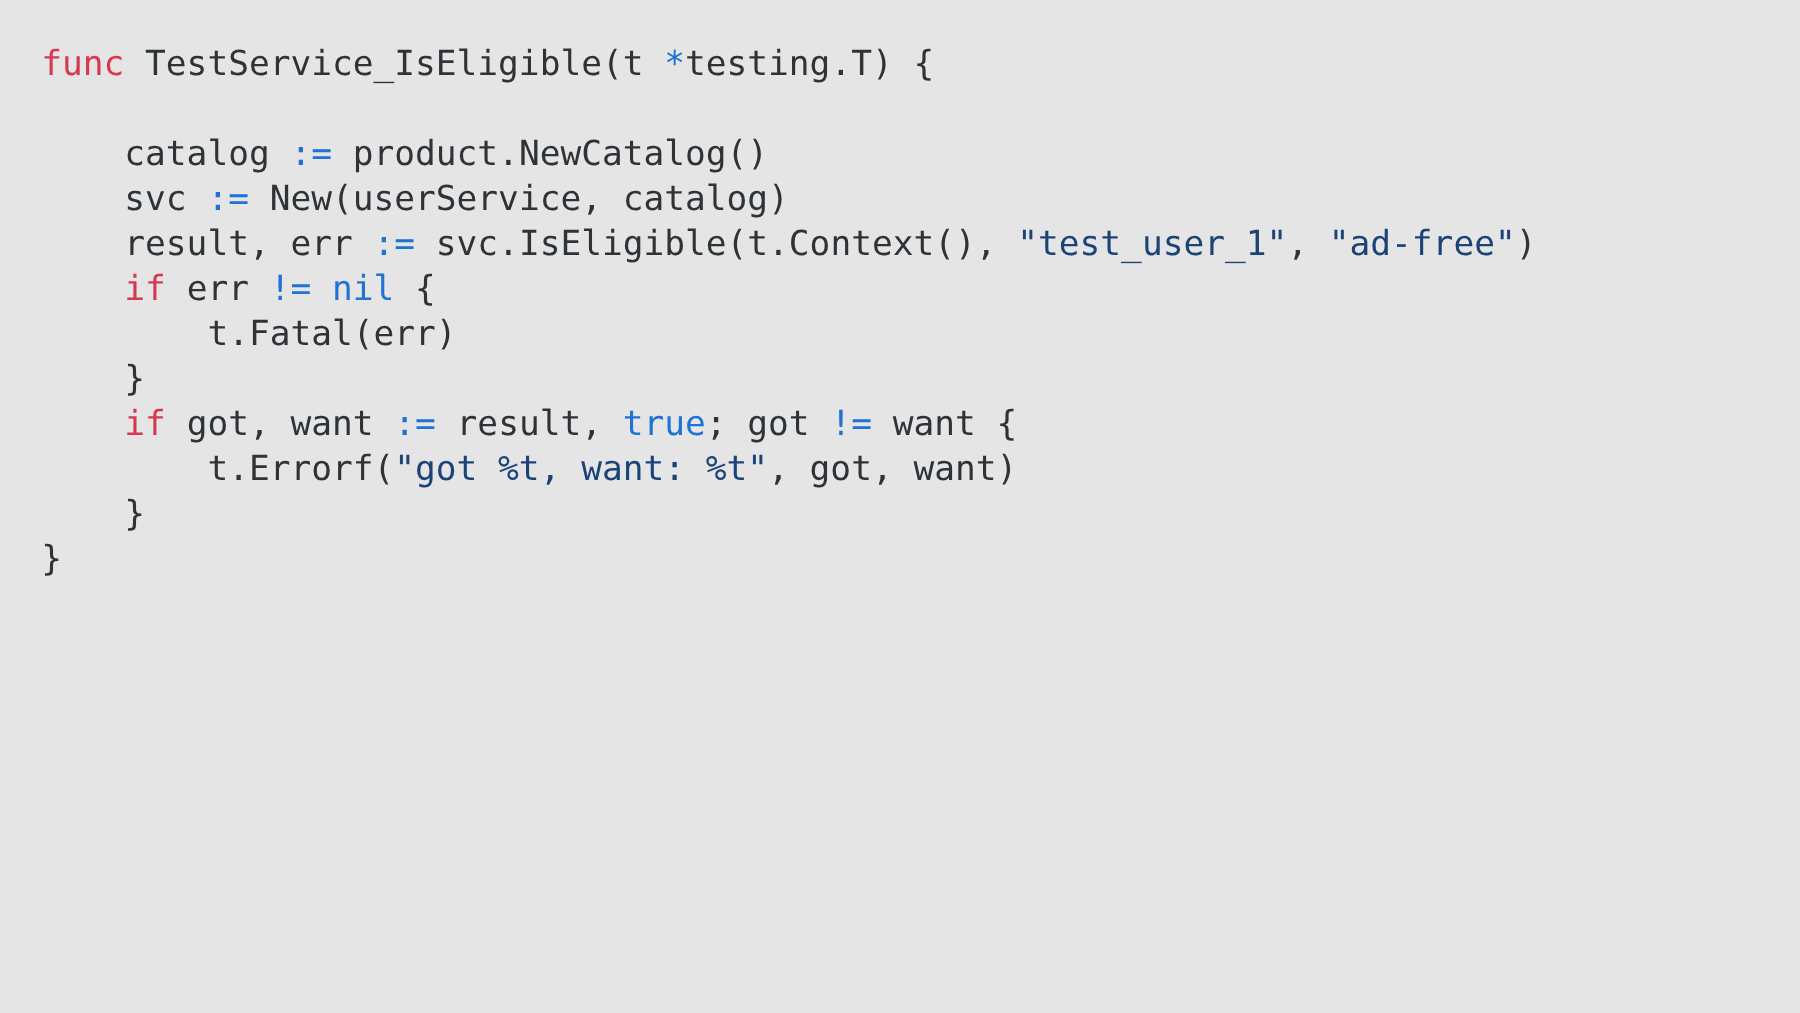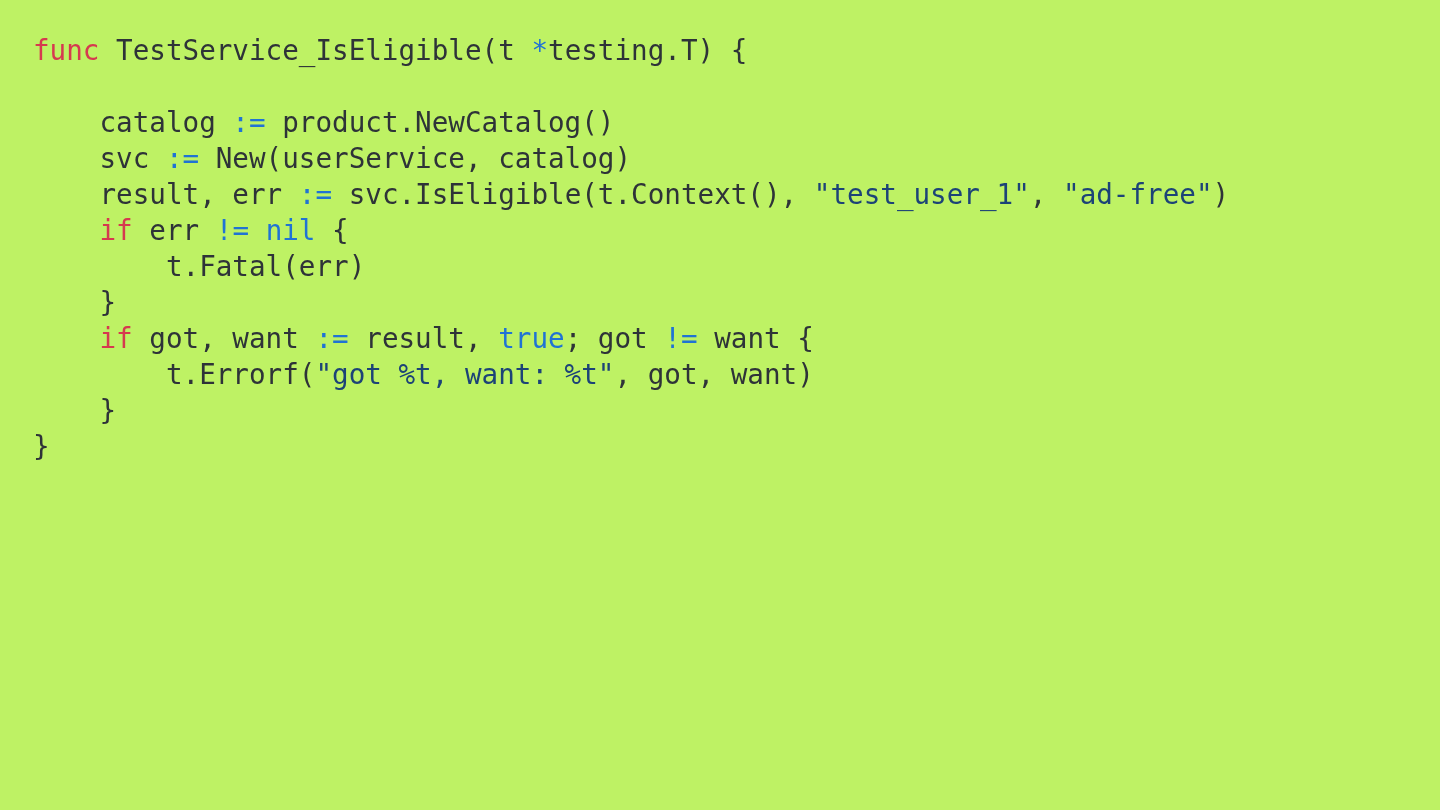--- a/index.html
+++ b/index.html
@@ -7,21 +7,21 @@
     width: 1440px;
     height: 810px;
     background: #ffffff;
     overflow: hidden;
     font-family: "DejaVu Sans Mono", "Liberation Mono", monospace;
   }
   .slide {
     position: relative;
     width: 1440px;
     height: 810px;
-    background: #bef264;
+    background: #e5e5e5;
   }
   pre.code {
     position: absolute;
     left: 33px;
     top: 33px;
     font-family: "DejaVu Sans Mono", "Liberation Mono", monospace;
     font-size: 27.6px;
     line-height: 36px;
     white-space: pre;
     font-weight: 400;

